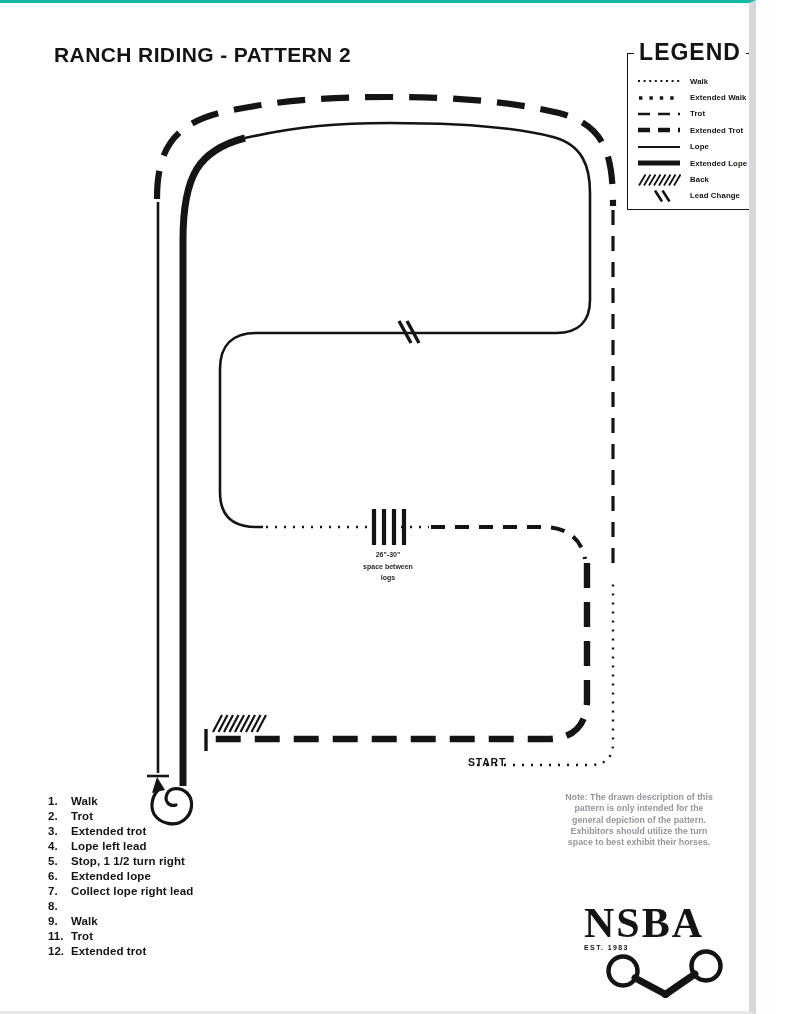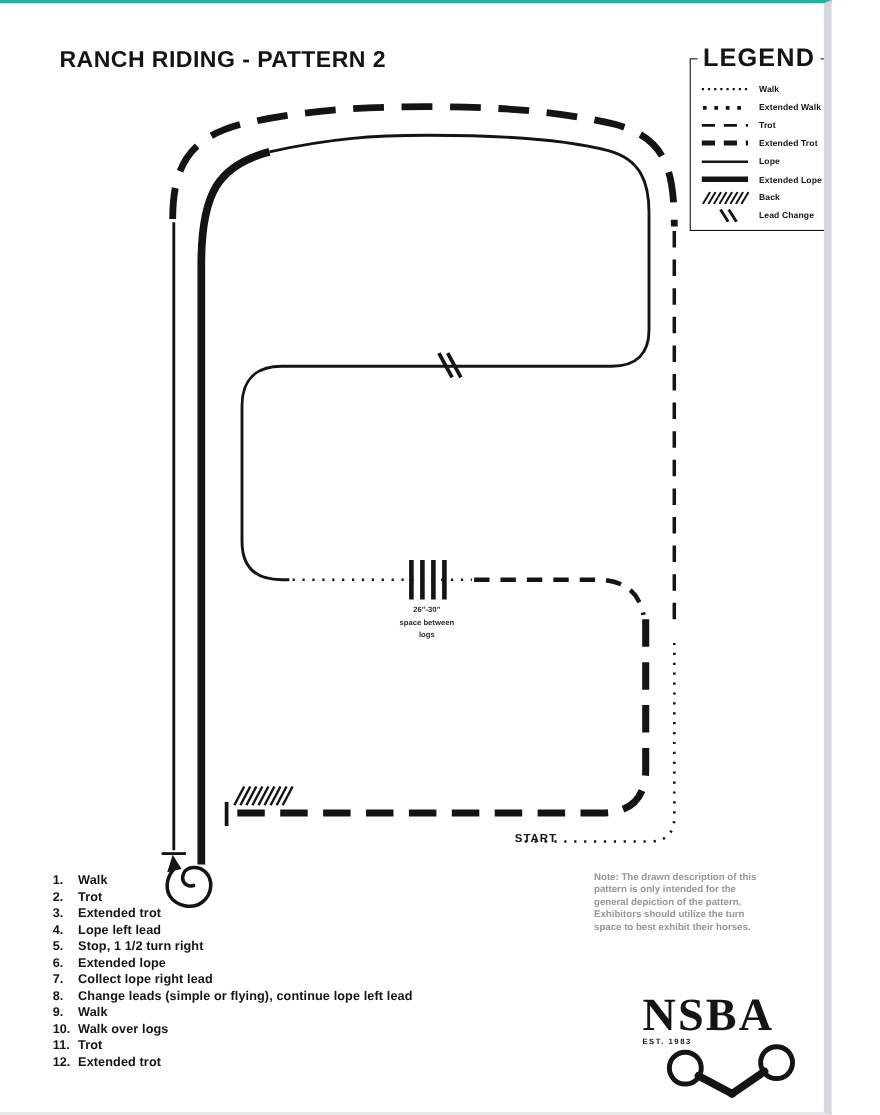--- a/index.html
+++ b/index.html
@@ -24,21 +24,21 @@
   .llabel{margin-left:9px;font-size:7.8px;font-weight:700;letter-spacing:.1px;white-space:nowrap;}
 
   .start-label{position:absolute;left:436px;top:753px;font-size:10.5px;font-weight:800;letter-spacing:.8px;padding-left:32px;}
   .logs-caption{position:absolute;left:338px;top:546px;width:100px;text-align:center;font-size:7px;font-weight:600;line-height:11.5px;color:#2b2b2b;}
 
   .instructions{position:absolute;left:48px;top:792px;}
   .irow{display:flex;height:15px;align-items:baseline;font-size:11.5px;font-weight:600;}
   .inum{width:23px;flex:0 0 23px;}
   .itext{white-space:nowrap;letter-spacing:.1px;}
 
-  .note{position:absolute;left:540px;top:789px;width:198px;text-align:left;font-size:8.8px;line-height:11.3px;color:#93979b;font-weight:600;}
+  .note{position:absolute;left:540px;top:789px;width:198px;text-align:center;font-size:8.8px;line-height:11.3px;color:#93979b;font-weight:600;}
 
   .logo{position:absolute;left:584px;top:897px;width:158px;text-align:left;}
   .logo-name{font-family:"Liberation Serif",serif;font-size:42px;font-weight:700;letter-spacing:2px;line-height:46px;}
   .logo-est{position:absolute;left:0;right:0;top:44px;font-size:7px;font-weight:700;letter-spacing:1.4px;}
   .logo-bit{position:absolute;left:0;top:47px;}
 </style>
 </head>
 <body>
 
 <div class="page">
@@ -161,29 +161,24 @@
     <div class="irow">
         <span class="inum">6.</span>
         <span class="itext">Extended lope</span>
       </div>
     <div class="irow">
         <span class="inum">7.</span>
         <span class="itext">Collect lope right lead</span>
       </div>
     <div class="irow">
         <span class="inum">8.</span>
-        <span class="itext">Change leads (simple or flying), continue lope left lead</span>
       </div>
     <div class="irow">
         <span class="inum">9.</span>
         <span class="itext">Walk</span>
-      </div>
-    <div class="irow">
-        <span class="inum">10.</span>
-        <span class="itext">Walk over logs</span>
       </div>
     <div class="irow">
         <span class="inum">11.</span>
         <span class="itext">Trot</span>
       </div>
     <div class="irow">
         <span class="inum">12.</span>
         <span class="itext">Extended trot</span>
       </div>
   </div>

